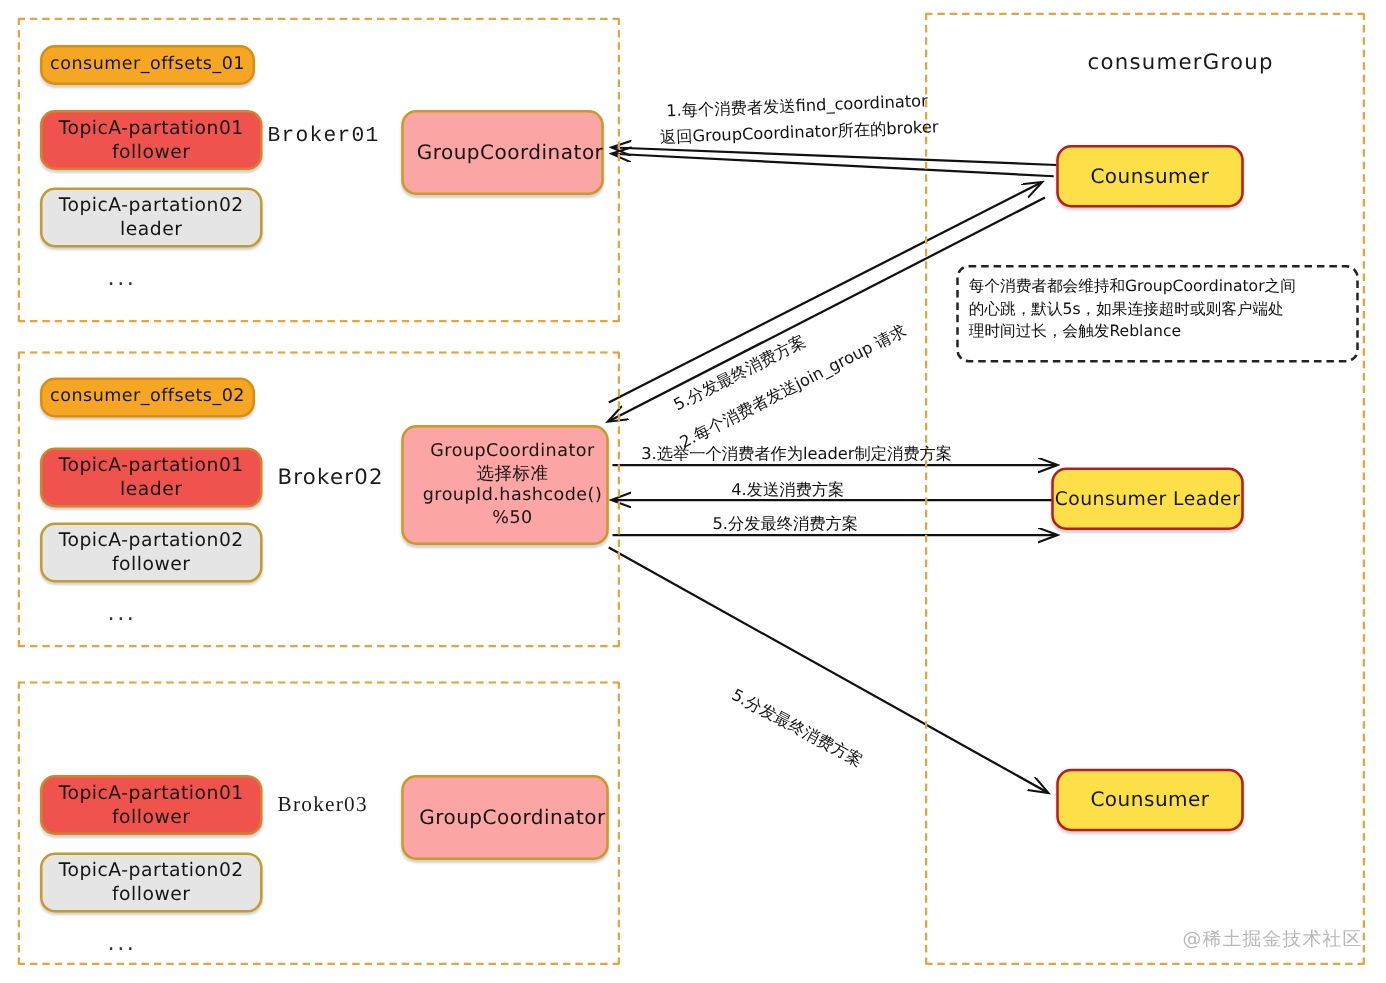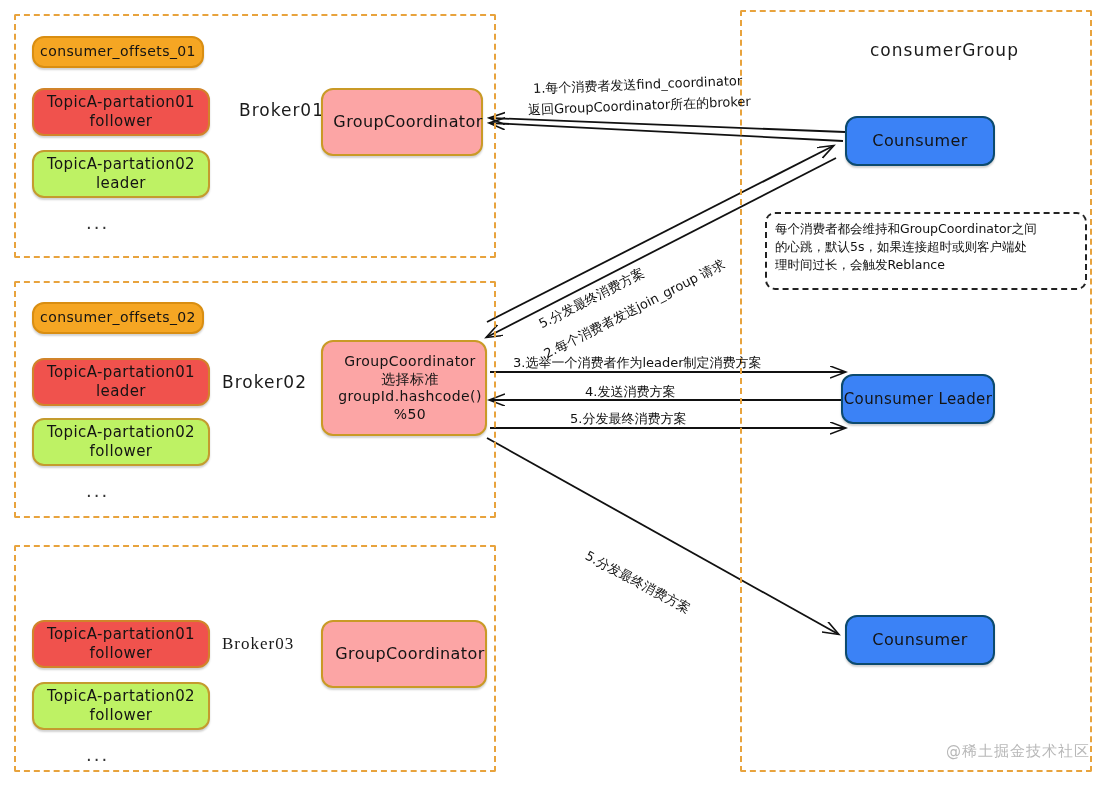--- a/index.html
+++ b/index.html
@@ -46,33 +46,33 @@
     background: #f5a623;
     border: 2px solid #d98e12;
     font-size: 14px;
   }
   .block.red {
     background: #f0524d;
     border: 2px solid #d1842a;
     font-size: 15px;
   }
   .block.teal {
-    background: #bef264;
+    background: #e5e5e5;
     border: 2px solid #c49b2e;
     font-size: 15px;
   }
   .block.green {
     background: #fca5a5;
     border: 2px solid #c99a26;
     font-size: 16px;
     padding-left: 12px;
   }
   .block.orange {
-    background: #3b82f6;
-    border: 2px solid #0c4a6e;
+    background: #fde047;
+    border: 2px solid #b91c1c;
     font-size: 16px;
   }
 
   
   .label {
     position: absolute;
     color: #1a1a1a;
     font-family: "DejaVu Sans", "Liberation Sans", sans-serif;
     white-space: nowrap;
   }
@@ -165,21 +165,21 @@
 
   <div class="block teal" style="left:32px; top:150px; width:178px; height:48px;">
     <span>
       <span>TopicA-partation02</span><br>
       <span>leader</span>
     </span>
   </div>
 
   <div class="label ellipsis" style="left:86px; top:212px;">...</div>
 
-  <div class="label broker-label" style="left:239px; top:100px;">Broker01</div>
+  <div class="label broker-label" style="left:214px; top:100px;font-family:Liberation Mono, monospace;">Broker01</div>
 
   <div class="block green" style="left:321px; top:88px; width:162px; height:68px;">
     <span>GroupCoordinator</span>
   </div>
 
   <div class="panel" style="left:14px; top:281px; width:482px; height:237px;"></div>
 
   <div class="block offsets" style="left:32px; top:302px; width:172px; height:32px;">consumer_offsets_02</div>
 
   <div class="block red" style="left:32px; top:358px; width:178px; height:48px;">

